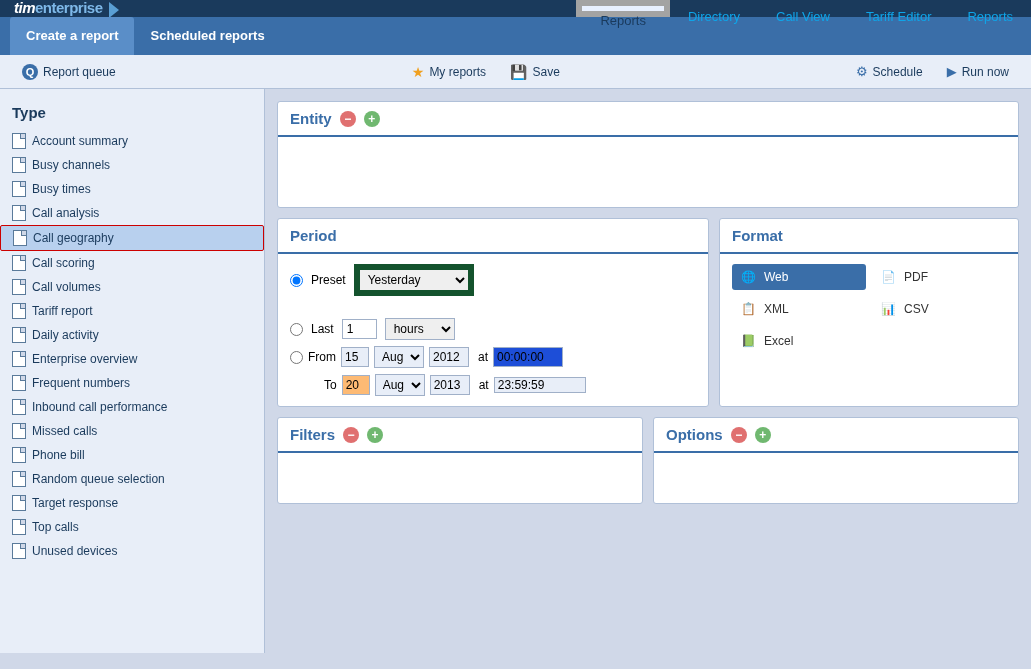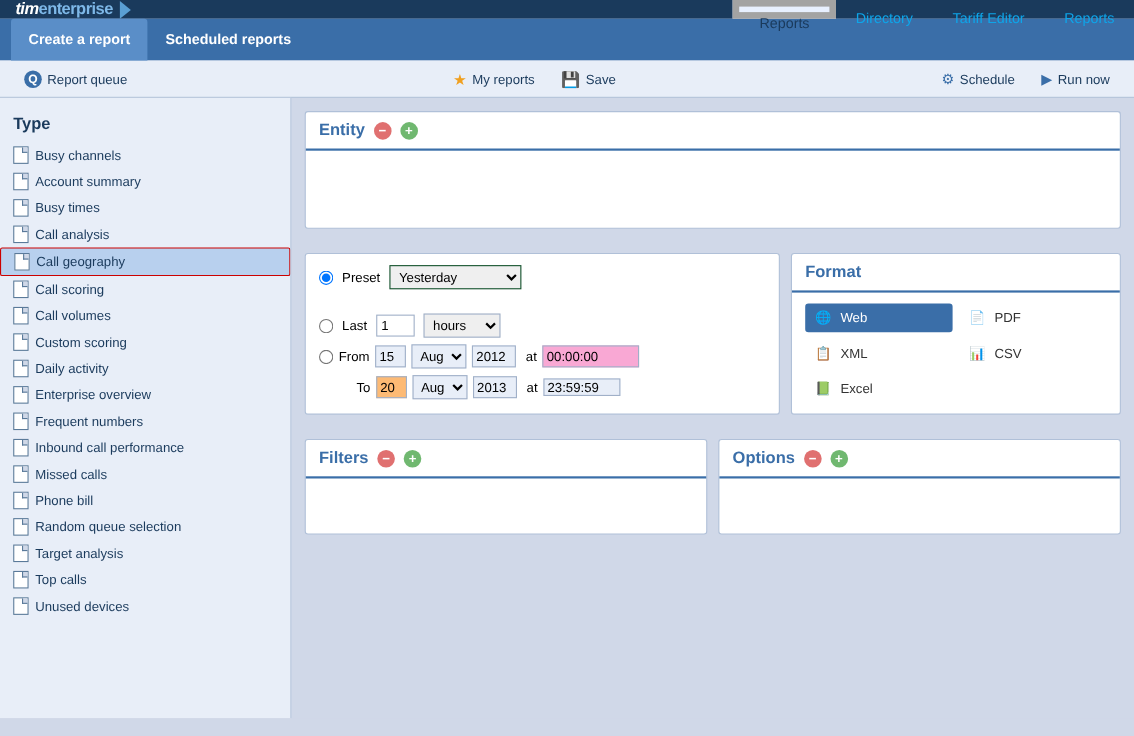--- a/index.html
+++ b/index.html
@@ -167,21 +167,21 @@
       border-bottom: 1px solid #5a7a9a;
     }
 
     
     .content-area {
       flex: 1;
       padding: 12px;
       overflow-y: auto;
       display: flex;
       flex-direction: column;
-      gap: 22px;
+      gap: 10px;
     }
 
     
     .panel {
       background: white;
       border: 1px solid #b0c0d8;
       border-radius: 3px;
     }
     .panel-header {
       display: flex;
@@ -267,20 +267,21 @@
 
 <div class="top-nav">
   <div class="logo">
     <span class="tim">tim</span><span class="enterprise">enterprise</span>
     <span class="logo-arrow"></span>
   </div>
   <div class="nav-spacer"></div>
   <div class="nav-items">
     <a class="nav-item active">Reports</a>
     <a class="nav-item">Directory</a>
+    <a class="nav-item">Call View</a>
     <a class="nav-item">Tariff Editor</a>
     <a class="nav-item">Reports</a>
   </div>
 </div>
 
 <div class="sub-nav">
   <div class="sub-nav-tab active">Create a report</div>
   <div class="sub-nav-tab">Scheduled reports</div>
 </div>
 
@@ -309,49 +310,49 @@
   </div>
 </div>
 
 <div class="main-layout">
 
   <div class="sidebar">
     <div class="sidebar-title">Type</div>
     <ul class="sidebar-list">
       <li>
         <span class="doc-icon"></span>
+        <span>Account summary</span>
+      </li>
+      <li>
+        <span class="doc-icon"></span>
         <span>Busy channels</span>
       </li>
       <li>
         <span class="doc-icon"></span>
-        <span>Account summary</span>
-      </li>
-      <li>
-        <span class="doc-icon"></span>
         <span>Busy times</span>
       </li>
       <li>
         <span class="doc-icon"></span>
         <span>Call analysis</span>
       </li>
       <li class="selected">
         <span class="doc-icon"></span>
         <span>Call geography</span>
       </li>
       <li>
         <span class="doc-icon"></span>
         <span>Call scoring</span>
       </li>
       <li>
         <span class="doc-icon"></span>
         <span>Call volumes</span>
       </li>
       <li>
         <span class="doc-icon"></span>
-        <span>Custom scoring</span>
+        <span>Tariff report</span>
       </li>
       <li>
         <span class="doc-icon"></span>
         <span>Daily activity</span>
       </li>
       <li>
         <span class="doc-icon"></span>
         <span>Enterprise overview</span>
       </li>
       <li>
@@ -369,21 +370,21 @@
       <li>
         <span class="doc-icon"></span>
         <span>Phone bill</span>
       </li>
       <li>
         <span class="doc-icon"></span>
         <span>Random queue selection</span>
       </li>
       <li>
         <span class="doc-icon"></span>
-        <span>Target analysis</span>
+        <span>Target response</span>
       </li>
       <li>
         <span class="doc-icon"></span>
         <span>Top calls</span>
       </li>
       <li>
         <span class="doc-icon"></span>
         <span>Unused devices</span>
       </li>
     </ul>
@@ -396,26 +397,29 @@
         <span class="panel-title">Entity</span>
         <button class="btn-icon btn-remove">−</button>
         <button class="btn-icon btn-add">+</button>
       </div>
       <div class="panel-body" style="min-height:70px;"></div>
     </div>
 
     <div class="panels-row">
 
       <div class="panel">
+        <div class="panel-header">
+          <span class="panel-title">Period</span>
+        </div>
         <div style="padding: 10px 12px;">
 
           <div style="display:flex; align-items:center; gap:8px; margin-bottom:22px;">
             <input type="radio" name="period" checked="" style="">
             <label>Preset</label>
-            <select style="padding:2px 4px; border:1px solid #14532d; font-size:12px; width:120px;">
+            <select style="padding:2px 4px; border:6px solid #14532d; font-size:12px; width:120px;">
               <option>Yesterday</option>
             </select>
           </div>
 
           <div style="display:flex; align-items:center; gap:8px; margin-bottom:6px;">
             <input type="radio" name="period" style="">
             <label>Last</label>
             <input type="text" value="1" style="width: 35px; border: 1px solid rgb(160, 176, 200); padding: 2px 4px; font-size: 12px;">
             <select style="padding:2px 4px; border:1px solid #a0b0c8; font-size:12px; width:70px;">
               <option>hours</option>
@@ -424,33 +428,33 @@
 
           <div style="display:flex; align-items:center; gap:5px; margin-bottom:6px;">
             <input type="radio" name="period" style="">
             <label>From</label>
             <input type="text" style="width: 28px; border: 1px solid rgb(160, 176, 200); padding: 2px 3px; font-size: 12px; background: rgb(232, 238, 248);" value="15">
             <select style="padding:2px 3px; border:1px solid #a0b0c8; font-size:12px; background:#e8eef8;">
               <option>Aug</option>
             </select>
             <input type="text" style="width: 40px; border: 1px solid rgb(160, 176, 200); padding: 2px 3px; font-size: 12px; background: rgb(232, 238, 248);" value="2012">
             <span style="margin-left:4px;">at</span>
-            <input type="text" style="width: 88px; border: 1px solid rgb(160, 176, 200); padding: 2px 3px; font-size: 12px; background: #f9a8d4;" value="00:00:00">
+            <input type="text" style="width: 70px; border: 1px solid rgb(160, 176, 200); padding: 2px 3px; font-size: 12px; background: #1d4ed8;" value="00:00:00">
           </div>
 
           <div style="display:flex; align-items:center; gap:5px;">
             <input type="radio" name="period" style="visibility: hidden;">
             <label style="margin-left:16px;">To</label>
             <input type="text" style="width: 28px; border: 1px solid rgb(160, 176, 200); padding: 2px 3px; font-size: 12px; background: #fdba74;" value="20">
             <select style="padding:2px 3px; border:1px solid #a0b0c8; font-size:12px; background:#e8eef8;">
               <option>Aug</option>
             </select>
             <input type="text" style="width: 40px; border: 1px solid rgb(160, 176, 200); padding: 2px 3px; font-size: 12px; background: rgb(232, 238, 248);" value="2013">
             <span style="margin-left:4px;">at</span>
-            <input type="text" style="width: 70px; border: 1px solid rgb(160, 176, 200); padding: 0 3px; font-size: 12px; background: rgb(232, 238, 248);" value="23:59:59">
+            <input type="text" style="width: 92px; border: 1px solid rgb(160, 176, 200); padding: 0 3px; font-size: 12px; background: rgb(232, 238, 248);" value="23:59:59">
           </div>
         </div>
       </div>
 
       <div class="panel" style="max-width:300px;">
         <div class="panel-header">
           <span class="panel-title">Format</span>
         </div>
         <div class="format-grid">
 

